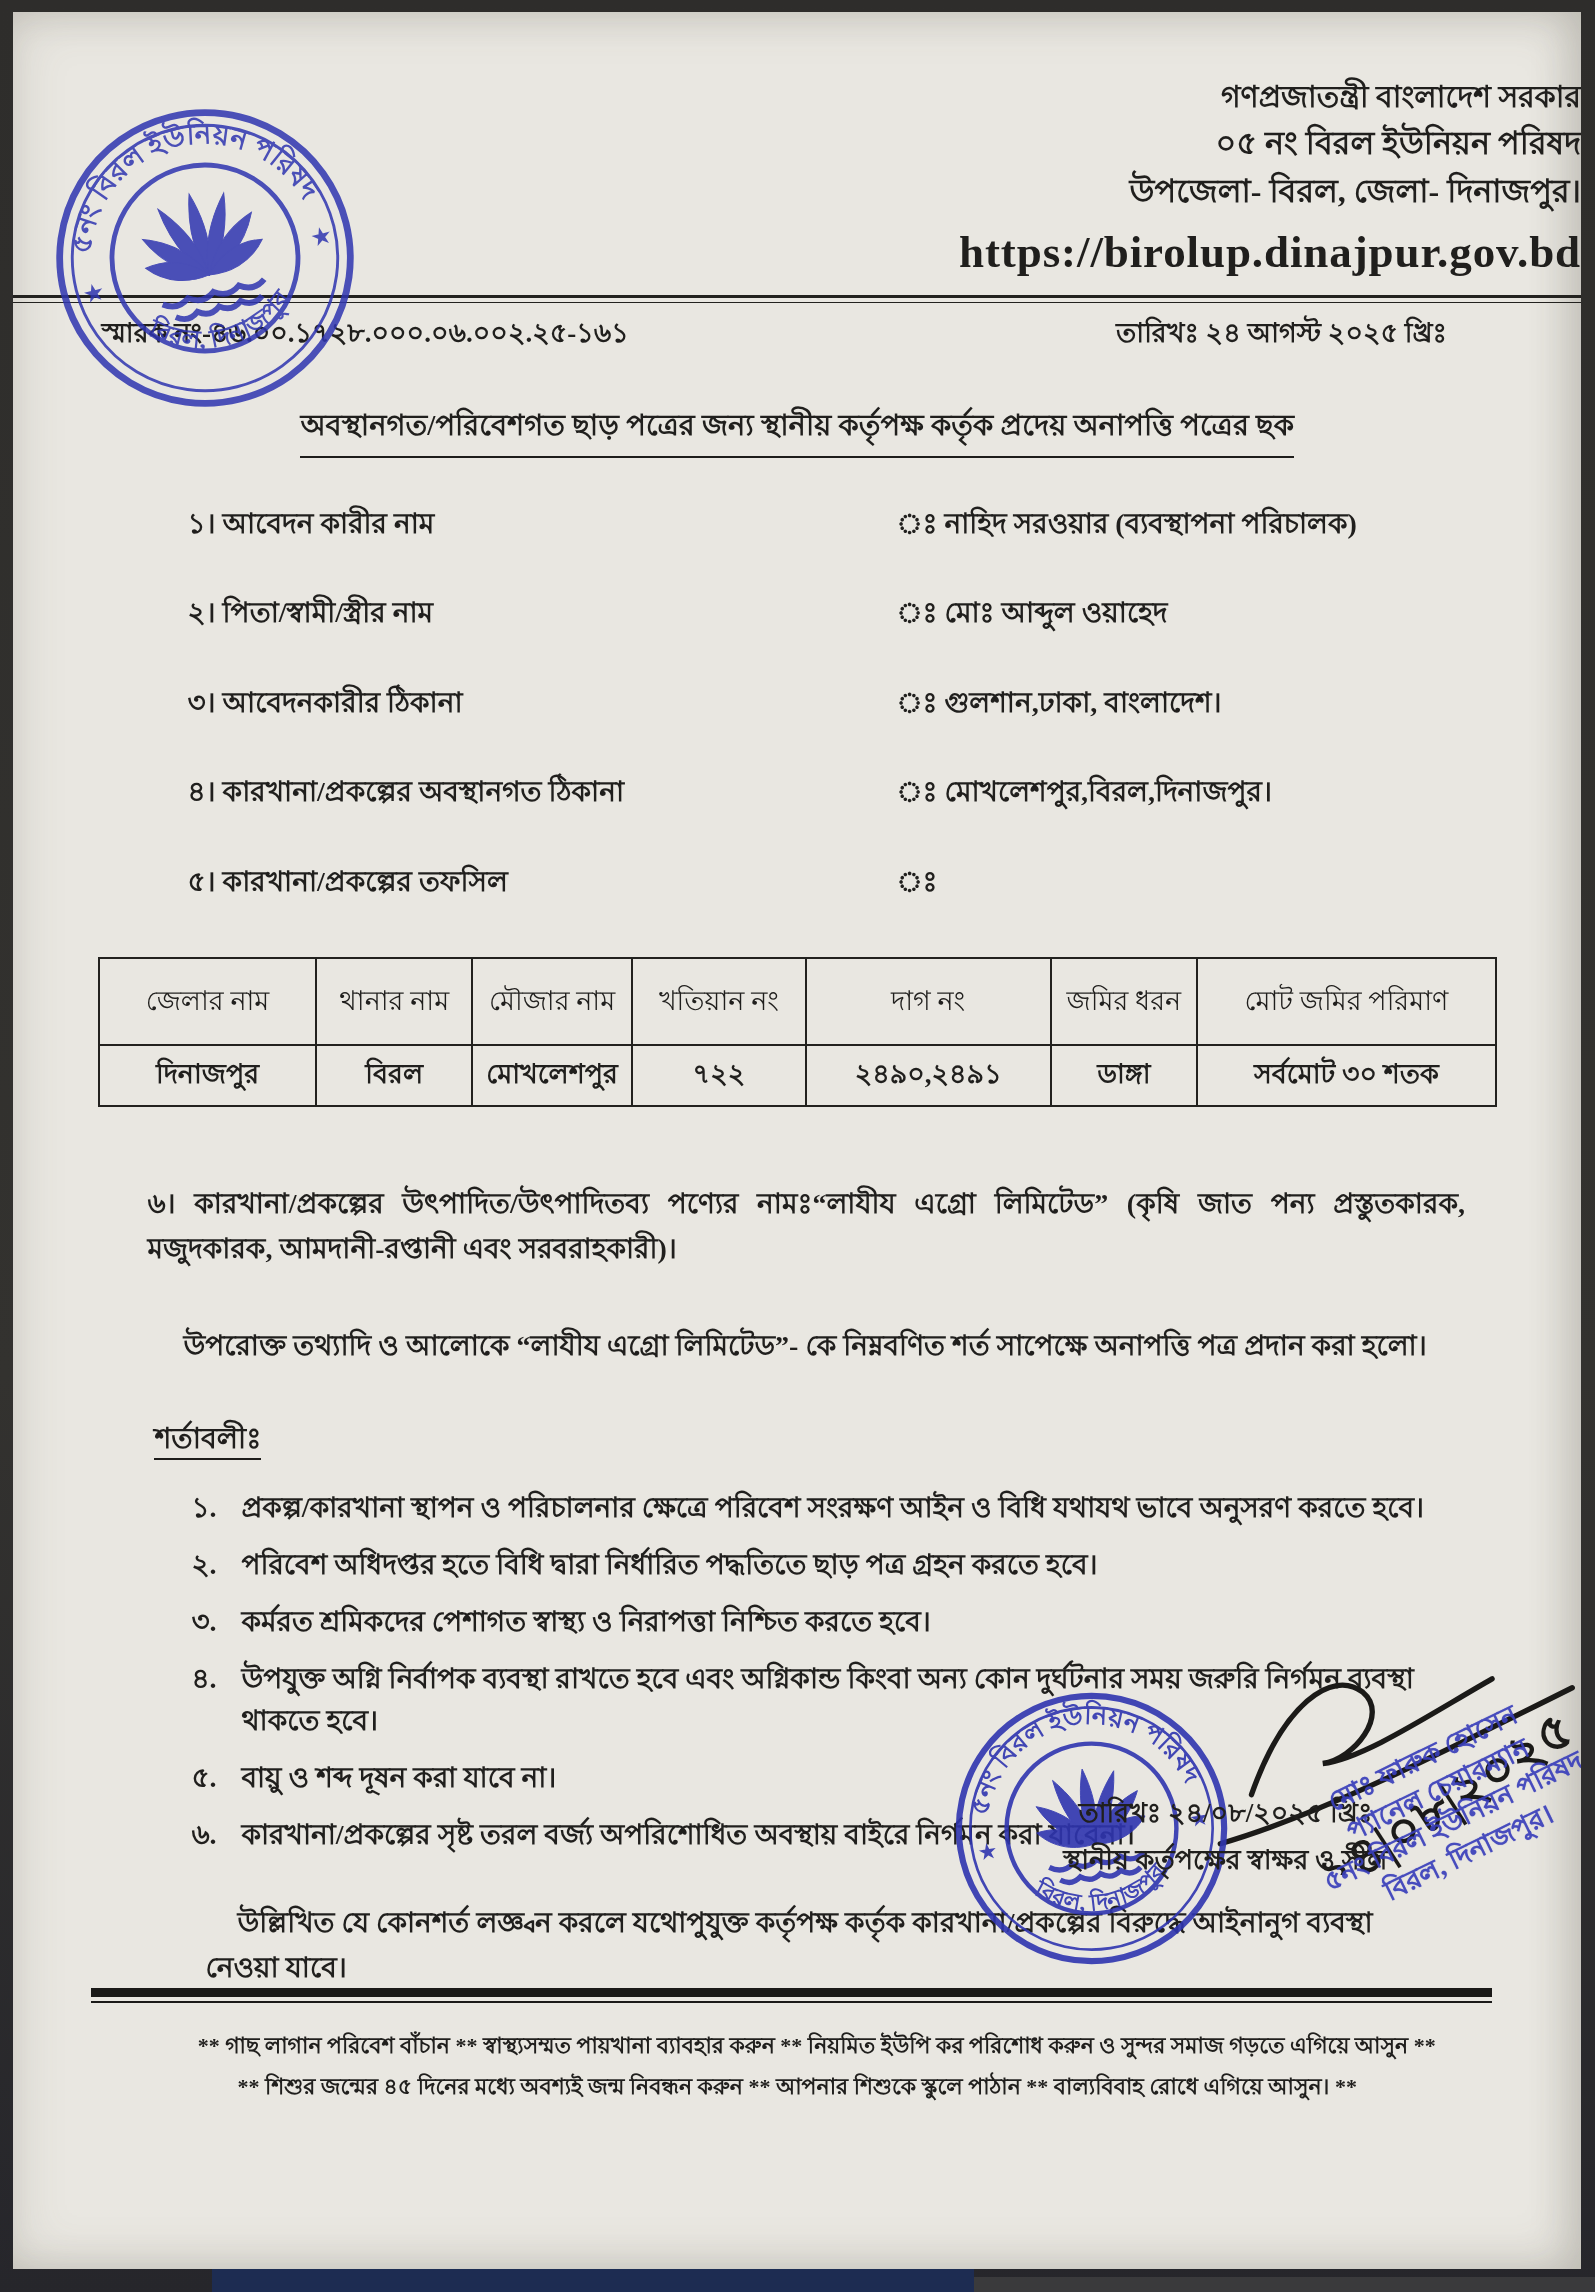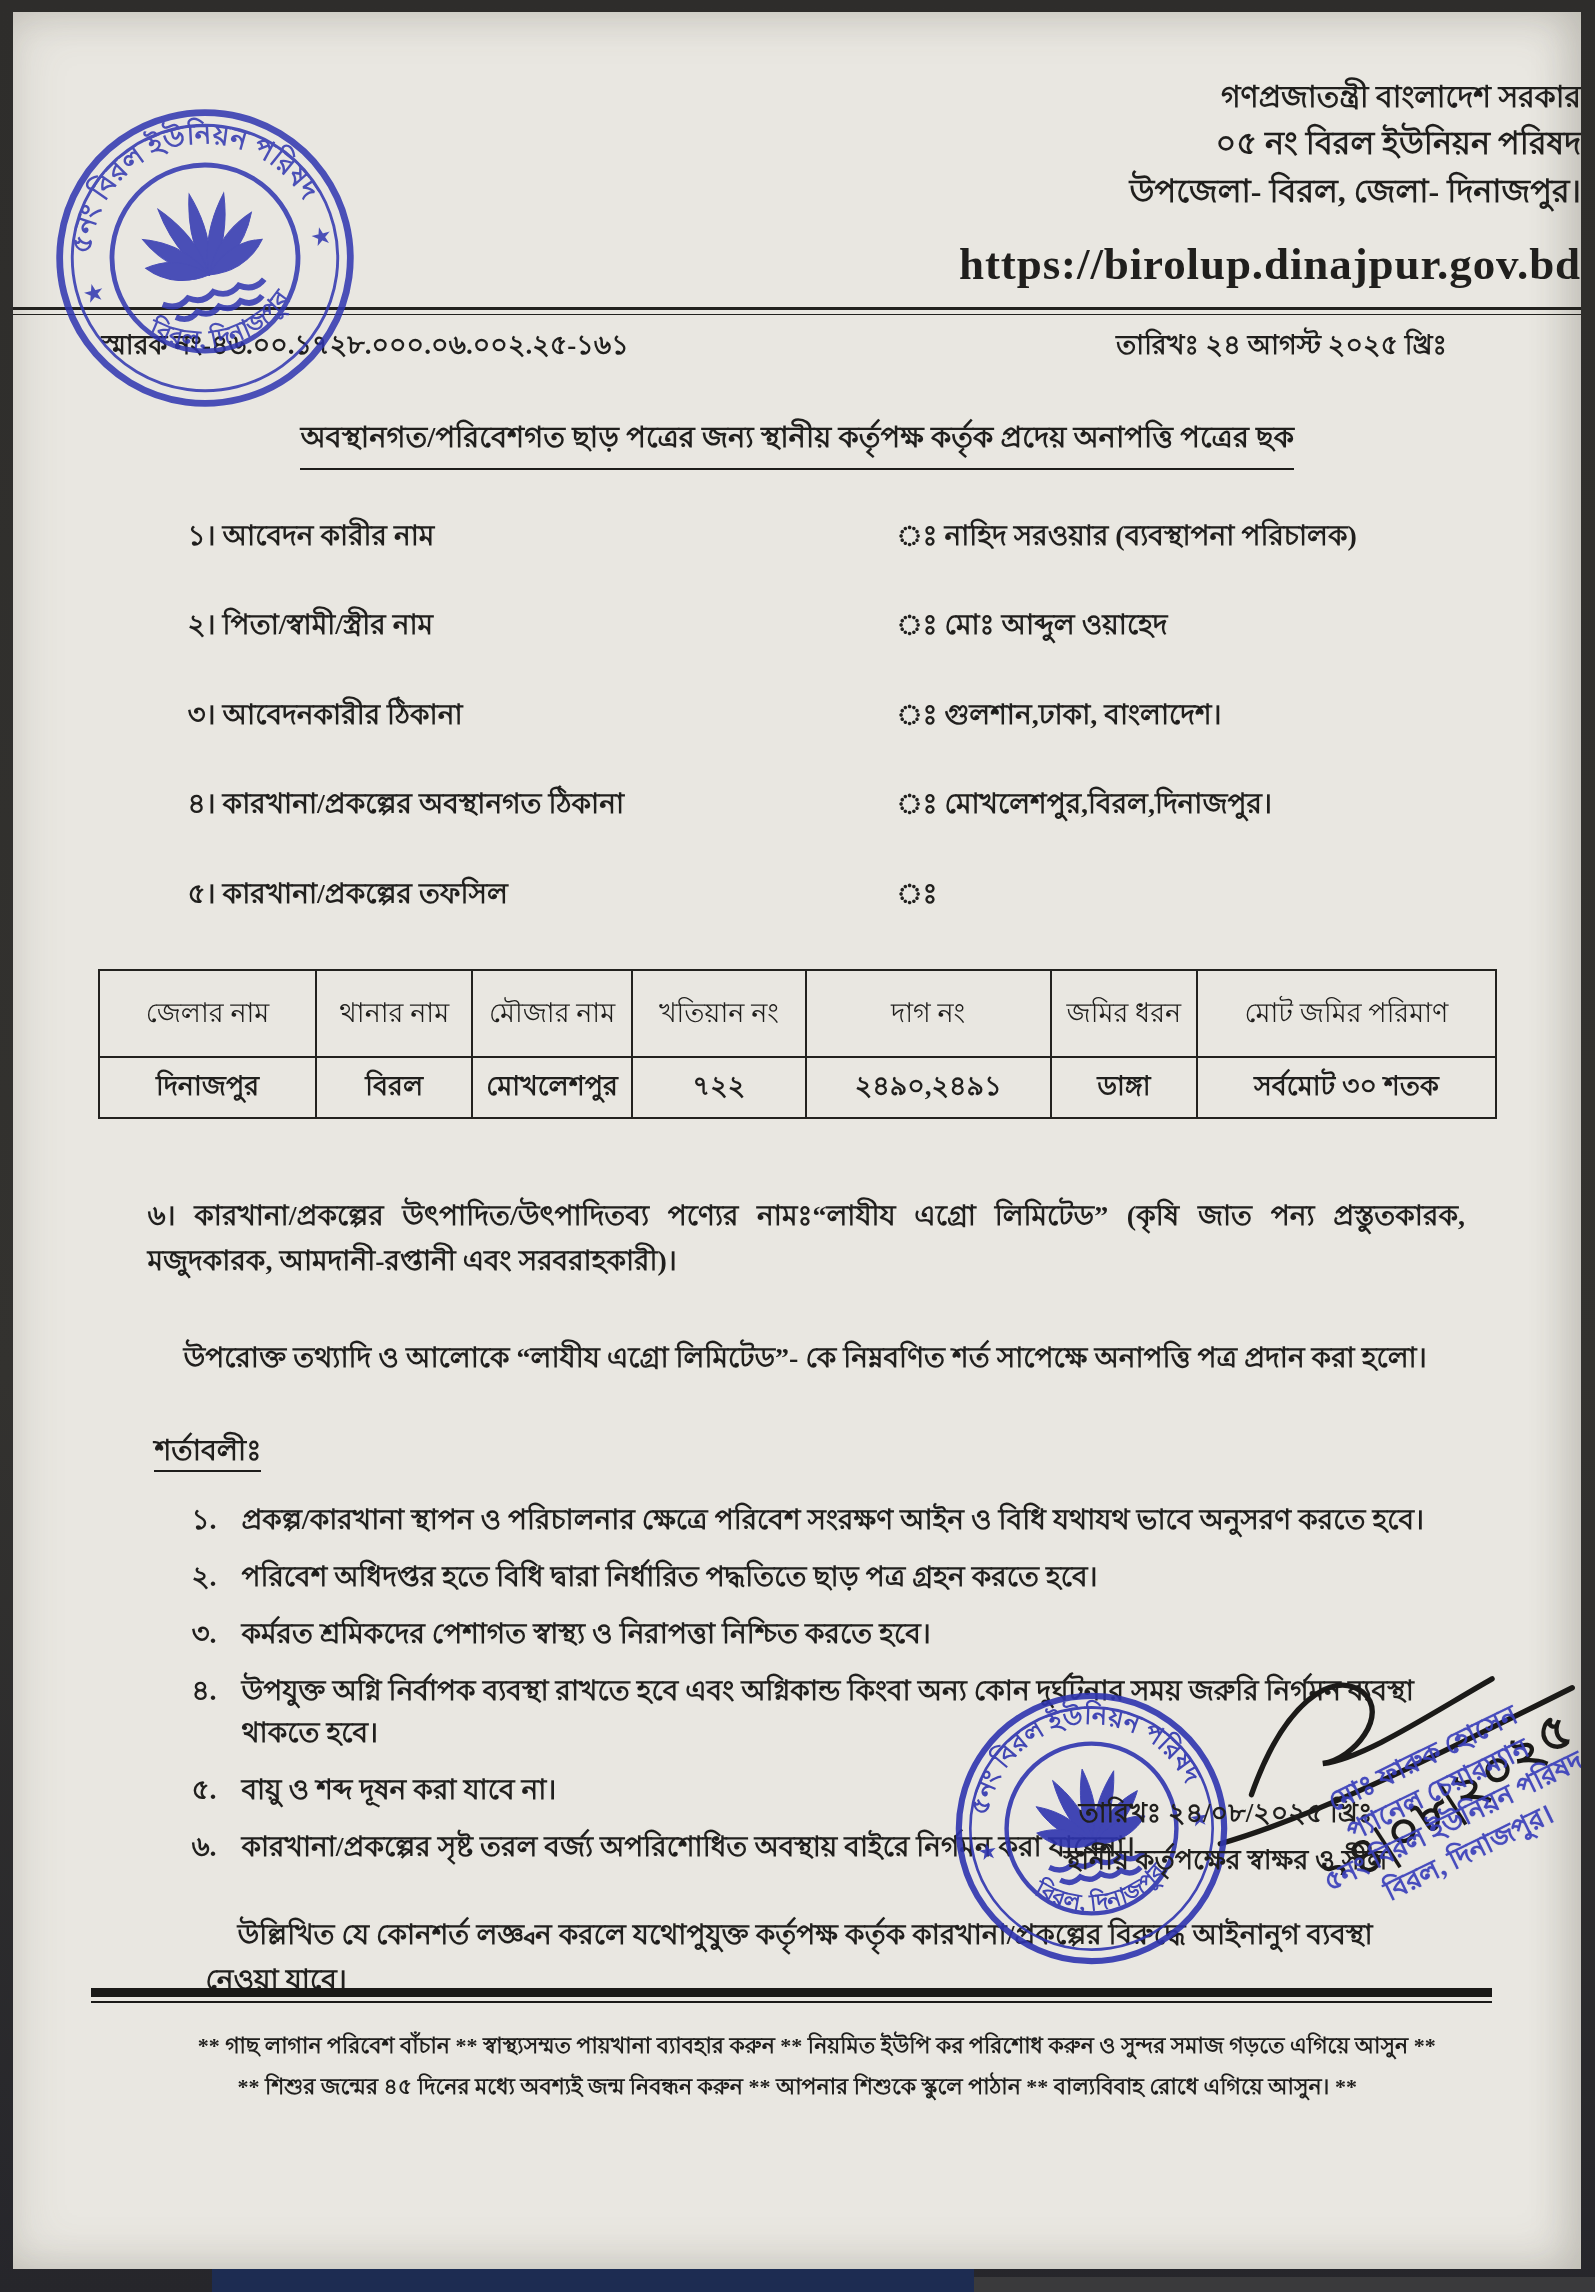--- a/index.html
+++ b/index.html
@@ -15,21 +15,21 @@
     background:linear-gradient(155deg,#f0eee9 0%,#ebe9e3 35%,#e7e5de 60%,#ddduda 80%,#d9d6cf 100%);
     background-color:#e9e7e1;
     box-shadow:inset 0 0 53px rgba(90,85,70,.18), inset -16px 0 36px rgba(70,65,55,.15);
     overflow:hidden;
   }
   .center{text-align:right;}
   .hdr{padding-top:62px;line-height:1.5;font-weight:700;}
   .h-line1{font-size:30px;}
   .h-line2{font-size:32px;}
   .h-line3{font-size:32px;}
-  .h-url{font-size:45px;font-weight:700;letter-spacing:0.9px;margin-top:16px;}
+  .h-url{font-size:45px;font-weight:700;letter-spacing:0.9px;margin-top:4px;}
   .rule-double{border-top:3.6px solid #23221f;border-bottom:1.8px solid #23221f;height:3.6px;margin-top:9px;}
   .memo-row{display:flex;justify-content:space-between;align-items:flex-start;
     padding:9px 134px 0 88px;font-size:27px;font-weight:700;}
   .doc-title{margin-top:45px;text-align:center;}
   .doc-title span{display:inline-block;font-size:29px;font-weight:700;
     border-bottom:2.7px solid #1e1d1b;padding-bottom:5.3px;}
   .fields{margin-top:48px;padding-left:174px;padding-right:107px;}
   .f-row{display:grid;grid-template-columns:673px 1fr;margin-bottom:53px;
     font-size:28px;font-weight:600;line-height:1.3;gap:36px;}
   .f-row:last-child{margin-bottom:0;}

